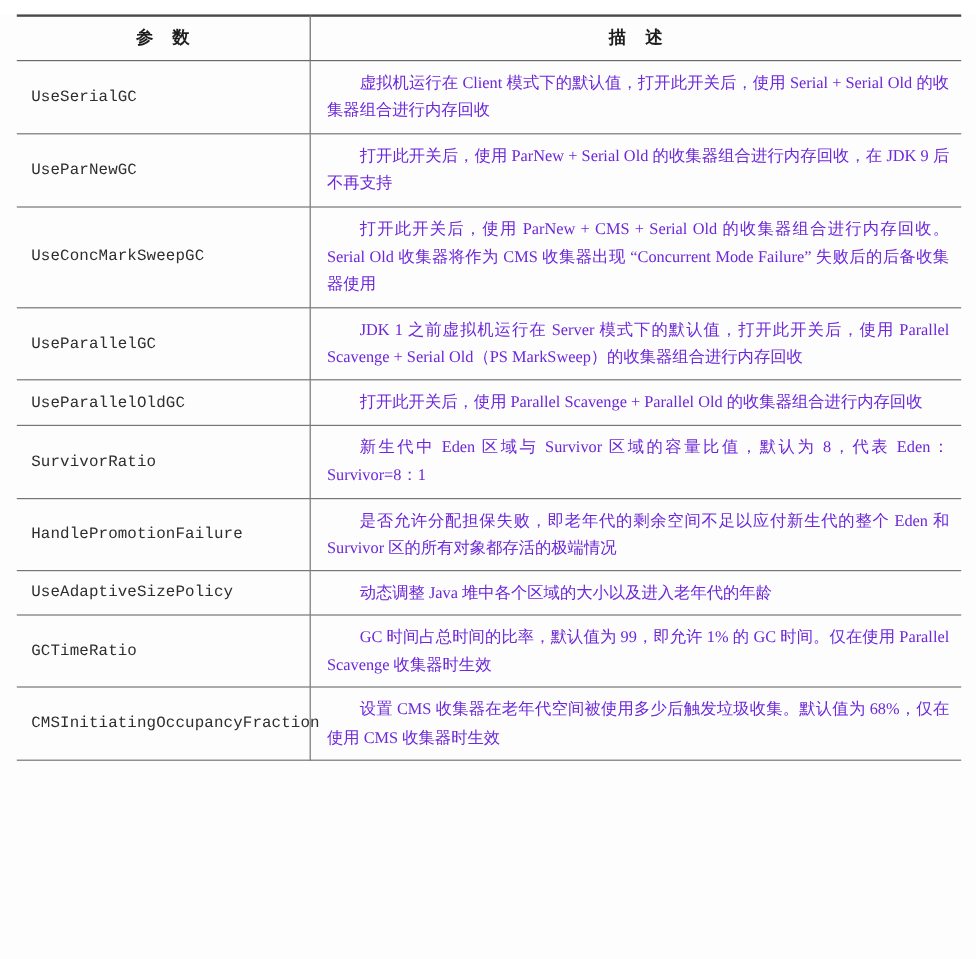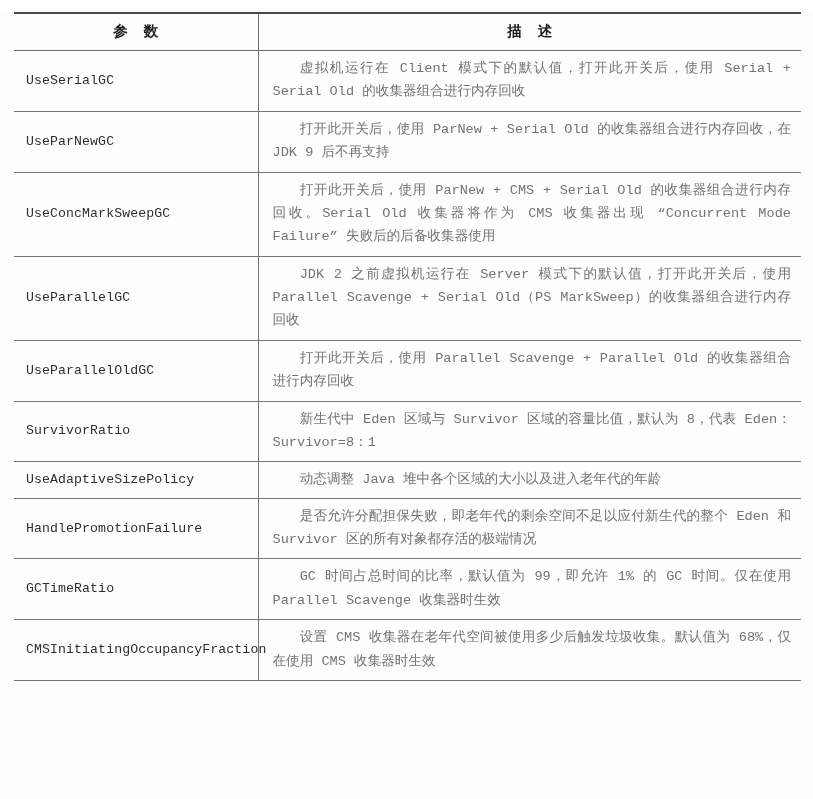--- a/index.html
+++ b/index.html
@@ -74,27 +74,26 @@
     color: #2e2e2e;
     letter-spacing: 0.1px;
     white-space: nowrap;
     line-height: 1.5;
     font-family: Liberation Mono, monospace;
   }
 
   td.cell-desc {
     padding: 6px 10px 7px 14px;
     font-size: 13.6px;
-    color: #737373;
+    color: #6d28d9;
     line-height: 1.72;
     text-align: justify;
     text-justify: inter-ideograph;
     text-indent: 2em;
     word-break: break-word;
-    font-family: Liberation Mono, monospace;
   }
 
   
   tr.row-short td.cell-desc,
   tr.row-short td.cell-param { padding-top: 6px; padding-bottom: 6px; }
 </style>
 </head>
 <body>
 
 <div class="page">
@@ -121,37 +120,37 @@
         <tr class="data-row">
           <td class="cell-param">UseParNewGC</td>
           <td class="cell-desc">打开此开关后，使用 ParNew + Serial Old 的收集器组合进行内存回收，在 JDK 9 后不再支持</td>
         </tr>
         <tr class="data-row">
           <td class="cell-param">UseConcMarkSweepGC</td>
           <td class="cell-desc">打开此开关后，使用 ParNew + CMS + Serial Old 的收集器组合进行内存回收。Serial Old 收集器将作为 CMS 收集器出现 “Concurrent Mode Failure” 失败后的后备收集器使用</td>
         </tr>
         <tr class="data-row">
           <td class="cell-param">UseParallelGC</td>
-          <td class="cell-desc">JDK 2 之前虚拟机运行在 Server 模式下的默认值，打开此开关后，使用 Parallel Scavenge + Serial Old（PS MarkSweep）的收集器组合进行内存回收</td>
+          <td class="cell-desc">JDK 1 之前虚拟机运行在 Server 模式下的默认值，打开此开关后，使用 Parallel Scavenge + Serial Old（PS MarkSweep）的收集器组合进行内存回收</td>
         </tr>
         <tr class="data-row">
           <td class="cell-param">UseParallelOldGC</td>
           <td class="cell-desc">打开此开关后，使用 Parallel Scavenge + Parallel Old 的收集器组合进行内存回收</td>
         </tr>
         <tr class="data-row">
           <td class="cell-param">SurvivorRatio</td>
           <td class="cell-desc">新生代中 Eden 区域与 Survivor 区域的容量比值，默认为 8，代表 Eden：Survivor=8：1</td>
         </tr>
+        <tr class="data-row">
+          <td class="cell-param">HandlePromotionFailure</td>
+          <td class="cell-desc">是否允许分配担保失败，即老年代的剩余空间不足以应付新生代的整个 Eden 和 Survivor 区的所有对象都存活的极端情况</td>
+        </tr>
         <tr class="data-row row-short">
           <td class="cell-param">UseAdaptiveSizePolicy</td>
           <td class="cell-desc">动态调整 Java 堆中各个区域的大小以及进入老年代的年龄</td>
-        </tr>
-        <tr class="data-row">
-          <td class="cell-param">HandlePromotionFailure</td>
-          <td class="cell-desc">是否允许分配担保失败，即老年代的剩余空间不足以应付新生代的整个 Eden 和 Survivor 区的所有对象都存活的极端情况</td>
         </tr>
         <tr class="data-row">
           <td class="cell-param">GCTimeRatio</td>
           <td class="cell-desc">GC 时间占总时间的比率，默认值为 99，即允许 1% 的 GC 时间。仅在使用 Parallel Scavenge 收集器时生效</td>
         </tr>
         <tr class="data-row">
           <td class="cell-param">CMSInitiatingOccupancyFraction</td>
           <td class="cell-desc">设置 CMS 收集器在老年代空间被使用多少后触发垃圾收集。默认值为 68%，仅在使用 CMS 收集器时生效</td>
         </tr>
       </tbody>

